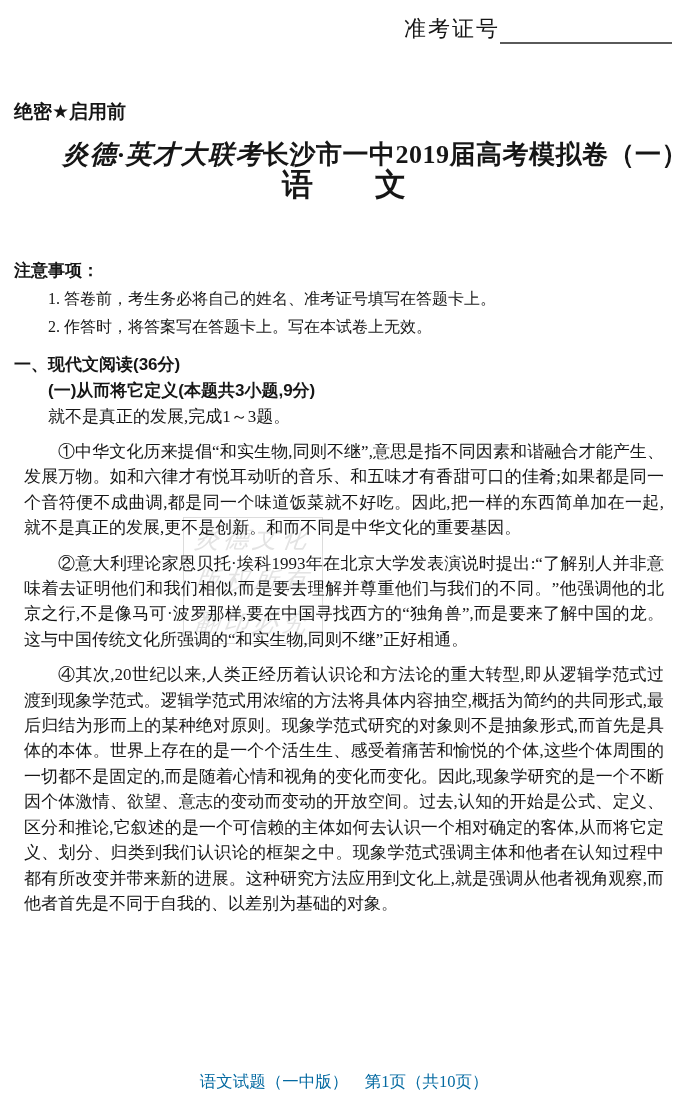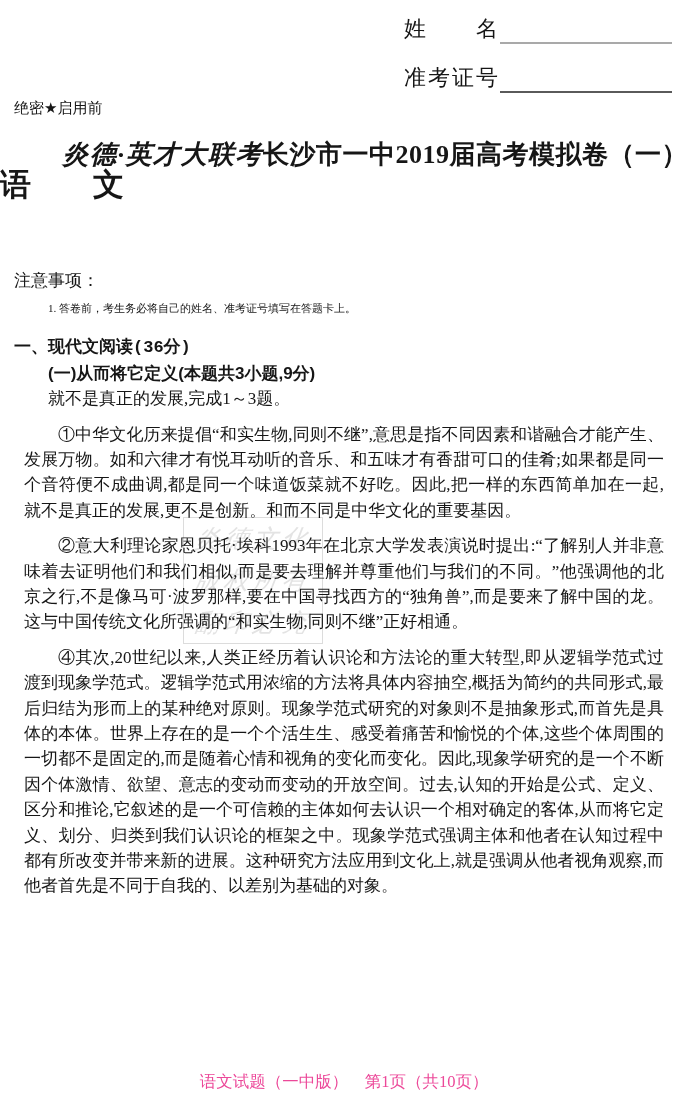--- a/index.html
+++ b/index.html
@@ -17,90 +17,86 @@
   .exam-fields { position:absolute; top:12px; right:16px; width:268px; }
   .field-row { display:flex; align-items:flex-end; margin-bottom:17px; }
   .field-label { font-size:22px; line-height:30px; white-space:pre; letter-spacing:2px; }
   .field-line { flex:1; height:30px; min-width:145px; }
   .field-line.light { border-bottom:2px solid #a9a9a9; }
   .field-line.dark  { border-bottom:2px solid #5a5a5a; }
 
   .secrecy {
     position:absolute; left:14px; top:99px;
     font-family:"Liberation Sans","DejaVu Sans",sans-serif;
-    font-weight:normal; font-size:15px;
+    font-weight:bold; font-size:19px;
   }
 
   .title {
     position:absolute; top:137px; left:0; width:100%;
     text-align:right; font-size:26px; font-weight:bold;
     white-space:nowrap; letter-spacing:0.5px;
   }
   .title-brand { font-style:italic; letter-spacing:1.5px; }
 
   .subject {
     position:absolute; top:164px; left:0; width:100%;
-    text-align:left; font-size:31px; font-weight:bold;
+    text-align:center; font-size:31px; font-weight:bold;
     font-family:"Liberation Sans","DejaVu Sans",sans-serif;
     white-space:pre;
   }
 
   
   .watermark {
     position:absolute; left:183px; top:517px; width:138px; height:125px;
     border:1px solid #dcdcdc;
     display:flex; flex-direction:column; justify-content:space-around; align-items:center;
     color:#e3e3e3; font-size:25px; font-style:italic;
     letter-spacing:4px; z-index:0; pointer-events:none;
     white-space:nowrap; overflow:hidden;
   }
   .wm-line { transform:skewX(-8deg); }
 
   .content { position:absolute; left:14px; right:14px; top:257px; z-index:1; }
 
   .notice-heading {
     font-family:"Liberation Sans","DejaVu Sans",sans-serif;
-    font-weight:normal; font-size:17px; line-height:28px;margin-top:10px;
+    font-weight:bold; font-size:17px; line-height:28px;
   }
-  .notice-item { font-size:11px; line-height:27.5px; padding-left:34px; }
+  .notice-item { font-size:16px; line-height:27.5px; padding-left:34px; }
 
   .section-heading {
     margin-top:11px;
-    font-family:Liberation Mono, monospace;
+    font-family:Liberation Sans, sans-serif;
     font-weight:bold; font-size:17px; line-height:27px;
   }
   .sub-heading {
     padding-left:34px;
     font-family:"Liberation Sans","DejaVu Sans",sans-serif;
     font-weight:bold; font-size:17px; line-height:25.5px;
   }
   .instruction { padding-left:34px; font-size:17px; line-height:25.5px; }
 
   .para {
     margin:10px; text-indent:2em;
     font-size:17px; line-height:25.4px;
     text-align:justify; text-justify:inter-ideograph;
   }
 
   .footer {
     position:absolute; bottom:12px; left:0; width:100%;
-    text-align:center; font-size:16.5px; color:#ec4899;
+    text-align:center; font-size:16.5px; color:#0369a1;
     white-space:pre;
   }
 </style>
 </head>
 <body>
 
 <div class="sheet">
 
   <div class="exam-fields">
-    <div class="field-row">
-      <span class="field-label">姓　　名</span>
-      <span class="field-line light"></span>
-    </div>
     <div class="field-row">
       <span class="field-label">准考证号</span>
       <span class="field-line dark"></span>
     </div>
   </div>
 
   <div class="secrecy">绝密★启用前</div>
 
   <div class="title"><span class="title-brand">炎德·英才大联考</span><span>长沙市一中2019届高考模拟卷（一）</span></div>
 
@@ -110,20 +106,21 @@
       <div class="wm-line">炎德文化</div>
       <div class="wm-line">版权所有</div>
       <div class="wm-line">翻印必究</div>
     </div>
 
   <div class="content">
 
     <div class="notice-heading">注意事项：</div>
     <div>
         <div class="notice-item">1. 答卷前，考生务必将自己的姓名、准考证号填写在答题卡上。</div>
+        <div class="notice-item">2. 作答时，将答案写在答题卡上。写在本试卷上无效。</div>
       </div>
 
     <div class="section-heading">一、现代文阅读(36分)</div>
     <div class="sub-heading">(一)从而将它定义(本题共3小题,9分)</div>
     <div class="instruction">就不是真正的发展,完成1～3题。</div>
 
     <div>
         <p class="para">①中华文化历来提倡“和实生物,同则不继”,意思是指不同因素和谐融合才能产生、发展万物。如和六律才有悦耳动听的音乐、和五味才有香甜可口的佳肴;如果都是同一个音符便不成曲调,都是同一个味道饭菜就不好吃。因此,把一样的东西简单加在一起,就不是真正的发展,更不是创新。和而不同是中华文化的重要基因。</p>
         <p class="para">②意大利理论家恩贝托·埃科1993年在北京大学发表演说时提出:“了解别人并非意味着去证明他们和我们相似,而是要去理解并尊重他们与我们的不同。”他强调他的北京之行,不是像马可·波罗那样,要在中国寻找西方的“独角兽”,而是要来了解中国的龙。这与中国传统文化所强调的“和实生物,同则不继”正好相通。</p>
         <p class="para">④其次,20世纪以来,人类正经历着认识论和方法论的重大转型,即从逻辑学范式过渡到现象学范式。逻辑学范式用浓缩的方法将具体内容抽空,概括为简约的共同形式,最后归结为形而上的某种绝对原则。现象学范式研究的对象则不是抽象形式,而首先是具体的本体。世界上存在的是一个个活生生、感受着痛苦和愉悦的个体,这些个体周围的一切都不是固定的,而是随着心情和视角的变化而变化。因此,现象学研究的是一个不断因个体激情、欲望、意志的变动而变动的开放空间。过去,认知的开始是公式、定义、区分和推论,它叙述的是一个可信赖的主体如何去认识一个相对确定的客体,从而将它定义、划分、归类到我们认识论的框架之中。现象学范式强调主体和他者在认知过程中都有所改变并带来新的进展。这种研究方法应用到文化上,就是强调从他者视角观察,而他者首先是不同于自我的、以差别为基础的对象。</p>

